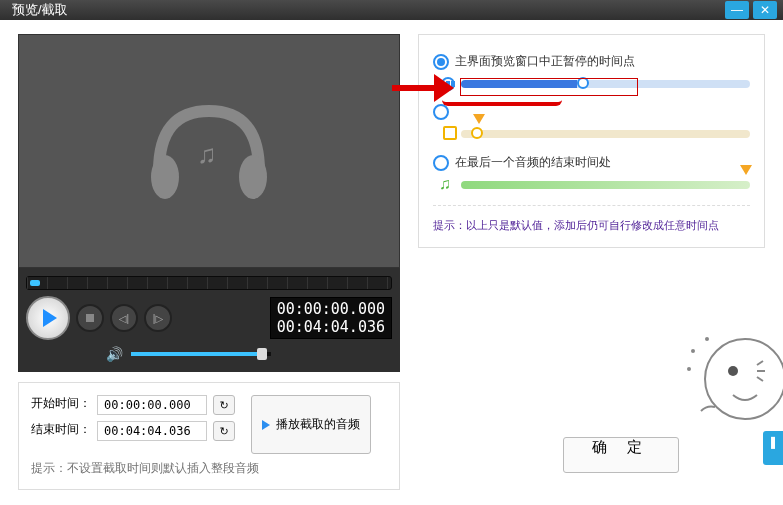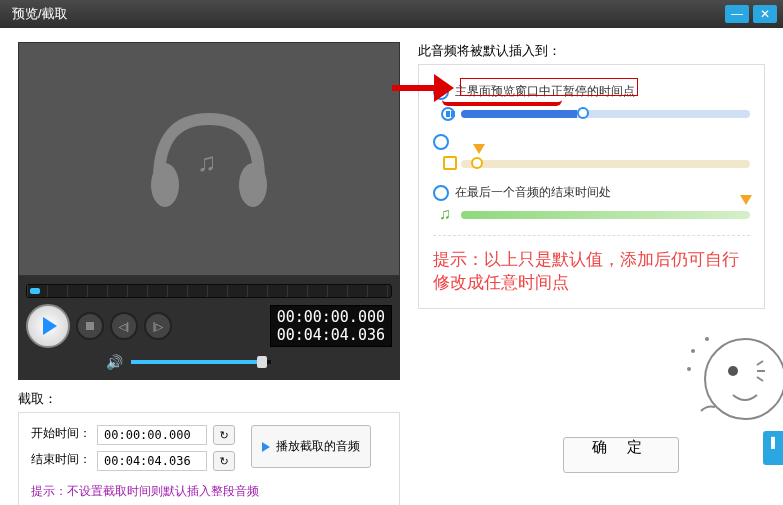--- a/index.html
+++ b/index.html
@@ -1,17 +1,17 @@
 <!DOCTYPE html>
 <html><head>
 <meta charset="utf-8">
 <style>
   * { box-sizing: border-box; margin: 0; padding: 0; }
   body { font-family: "Microsoft YaHei", sans-serif; font-size: 12px; background: #fff; width: 783px; height: 505px; overflow: hidden; position: relative; }
-  .titlebar { height: 28px; background: linear-gradient(#4a4a4a,#2f2f2f); color: #fff; display: flex; align-items: center; padding: 0 6px 0 12px; justify-content: space-between; }
+  .titlebar { height: 20px; background: linear-gradient(#4a4a4a,#2f2f2f); color: #fff; display: flex; align-items: center; padding: 0 6px 0 12px; justify-content: space-between; }
   .titlebar .title { font-size: 13px; }
   .titlebar .wbtns { display: flex; gap: 4px; }
   .wbtn { width: 24px; height: 18px; background: #2aa7e0; color: #fff; display: flex; align-items: center; justify-content: center; font-size: 12px; border-radius: 2px; }
   .wbtn.close { background: #2aa7e0; }
   .content { display: flex; padding: 14px 18px 10px 18px; gap: 18px; position: relative; }
   .left { width: 382px; }
   .right { flex: 1; }
   .preview { background: #555; height: 234px; border: 1px solid #333; display: flex; align-items: center; justify-content: center; }
   .headphones { width: 140px; height: 120px; position: relative; }
   .controls { background: #2f2f2f; padding: 6px 8px 10px 8px; }
@@ -38,31 +38,31 @@
   .bar { height:8px; border-radius:4px; margin: 10px 0 0 28px; position:relative; background:#e0e8f0; }
   .bar.blue { background:linear-gradient(90deg,#3a78e0 0 40%, #cfe0f5 40% 100%); }
   .bar.blueicon::before { content:""; position:absolute; left:-20px; top:-3px; width:14px;height:14px;border:2px solid #2b8ef0;border-radius:50%; box-sizing:border-box; }
   .bar.blueicon::after { content:""; position:absolute; left:-15px; top:1px; width:4px; height:6px; background:#2b8ef0; box-shadow: 5px 0 0 #2b8ef0; }
   .bar.yellow { background:#f1e7cc; }
   .bar.yellow::before { content:""; position:absolute; left:-18px; top:-4px; width:10px; height:10px; border:2px solid #f2b400; border-radius:2px; }
   .marker { position:absolute; top:-16px; width:0;height:0;border-left:6px solid transparent;border-right:6px solid transparent;border-top:10px solid #f5a623; }
   .knob2 { position:absolute; top:-3px; width:12px;height:12px;background:#fff;border:2px solid #2b8ef0;border-radius:50%; }
   .bar.green { background: linear-gradient(90deg,#8fd97d,#d6efc9); }
   .bar.greenicon::before { content:"♫"; position:absolute; left:-22px; top:-6px; color:#4bb43a; font-size:16px; }
-  .hint { color:#ef4444; font-size:17px; margin-top:16px; border-top:1px dashed #ddd; padding-top:12px; }
+  .hint { color:#4c1d95; font-size:11px; margin-top:16px; border-top:1px dashed #ddd; padding-top:12px; }
 
   .cut-section { margin-top: 10px; }
   .cut-title { font-size:13px; margin-bottom:4px; }
   .cutbox { border:1px solid #ddd; padding: 12px; }
   .row { display:flex; align-items:flex-start; gap:6px; margin-bottom:6px; }
   .tinput { border:1px solid #ccc; padding:2px 6px; width:110px; font-family: monospace; font-size:12px; }
   .ibtn { width:22px; height:20px; border:1px solid #bbb; background:#f4f4f4; display:flex; align-items:center; justify-content:center; font-size:11px; border-radius:3px; }
-  .playcut { border:1px solid #bbb; background:#f7f7f7; padding:12px 10px; display:flex; align-items:center; gap:6px; border-radius:3px; }
+  .playcut { border:1px solid #bbb; background:#f7f7f7; padding:20px 10px; display:flex; align-items:center; gap:6px; border-radius:3px; }
   .playcut .tri { width:0;height:0;border-left:8px solid #2b8ef0;border-top:5px solid transparent;border-bottom:5px solid transparent; }
-  .cuthint { color:#a21caf; margin-top:6px; }
+  .cuthint { color:#737373; margin-top:6px; }
 
   .okbtn { position:absolute; right:104px; bottom:32px; width:116px; height:36px; border:1px solid #bbb; background:#fafafa; font-size:15px; letter-spacing:8px; display:flex; align-items:flex-start; justify-content:center; border-radius:3px; }
 
   .redarrow { position:absolute; left:390px; top:70px; pointer-events:none; }
   .redbox { position:absolute; left: 460px; top: 78px; width: 178px; height: 18px; border:1px solid #cc0000; pointer-events:none; }
   .redline { position:absolute; left: 442px; top: 100px; width: 120px; height: 6px; border-bottom: 4px solid #d00; border-radius: 0 0 60px 60px; pointer-events:none;}
 
   .emoji { position:absolute; right:-10px; bottom:70px; width:110px; height:110px; }
   .emoji svg { width:100%; height:100%; }
   .bluebadge { position:absolute; right:0; bottom:40px; width:20px; height:34px; background:#2aa7e0; border-radius:3px 0 0 3px; display:flex; align-items:flex-start; justify-content:center; color:#fff; padding-top:4px; }
@@ -109,21 +109,20 @@
       <div class="volrow">
         <span style="color:#aaa;font-size:14px;">🔊</span>
         <div class="voltrack">
           <div class="fill"></div>
             <div class="knob"></div>
         </div>
       </div>
     </div>
 
     <div class="cut-section">
-      <div class="cut-title">截取：</div>
       <div class="cutbox">
         <div style="display:flex; gap:16px; align-items:flex-start;">
           <div>
             <div class="row">
               <span>开始时间：</span>
               <input class="tinput" value="00:00:00.000" style="">
               <div class="ibtn">↻</div>
             </div>
             <div class="row">
               <span>结束时间：</span>
@@ -137,21 +136,20 @@
           </div>
         </div>
         <div class="cuthint">
           <span>提示：</span><span>不设置截取时间则默认插入整段音频</span>
         </div>
       </div>
     </div>
   </div>
 
   <div class="right">
-    <h4>此音频将被默认插入到：</h4>
     <div class="optbox">
       <div class="opt">
         <div class="optlabel">
           <span class="radio sel"></span>
           <span>主界面预览窗口中正暂停的时间点</span>
         </div>
         <div class="bar blue blueicon">
           <div class="knob2" style="left:40%;"></div>
         </div>
       </div>

